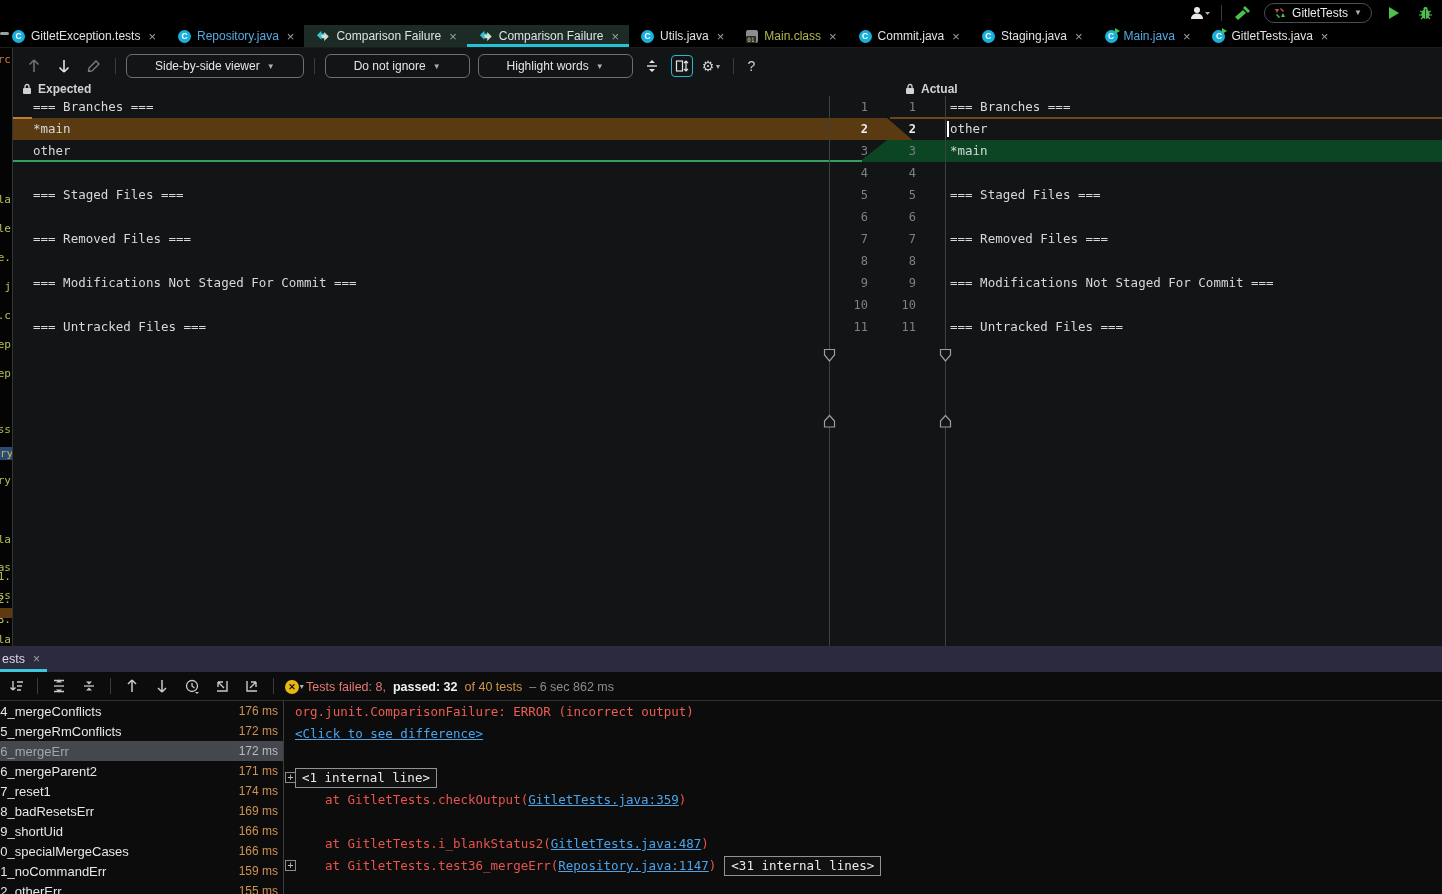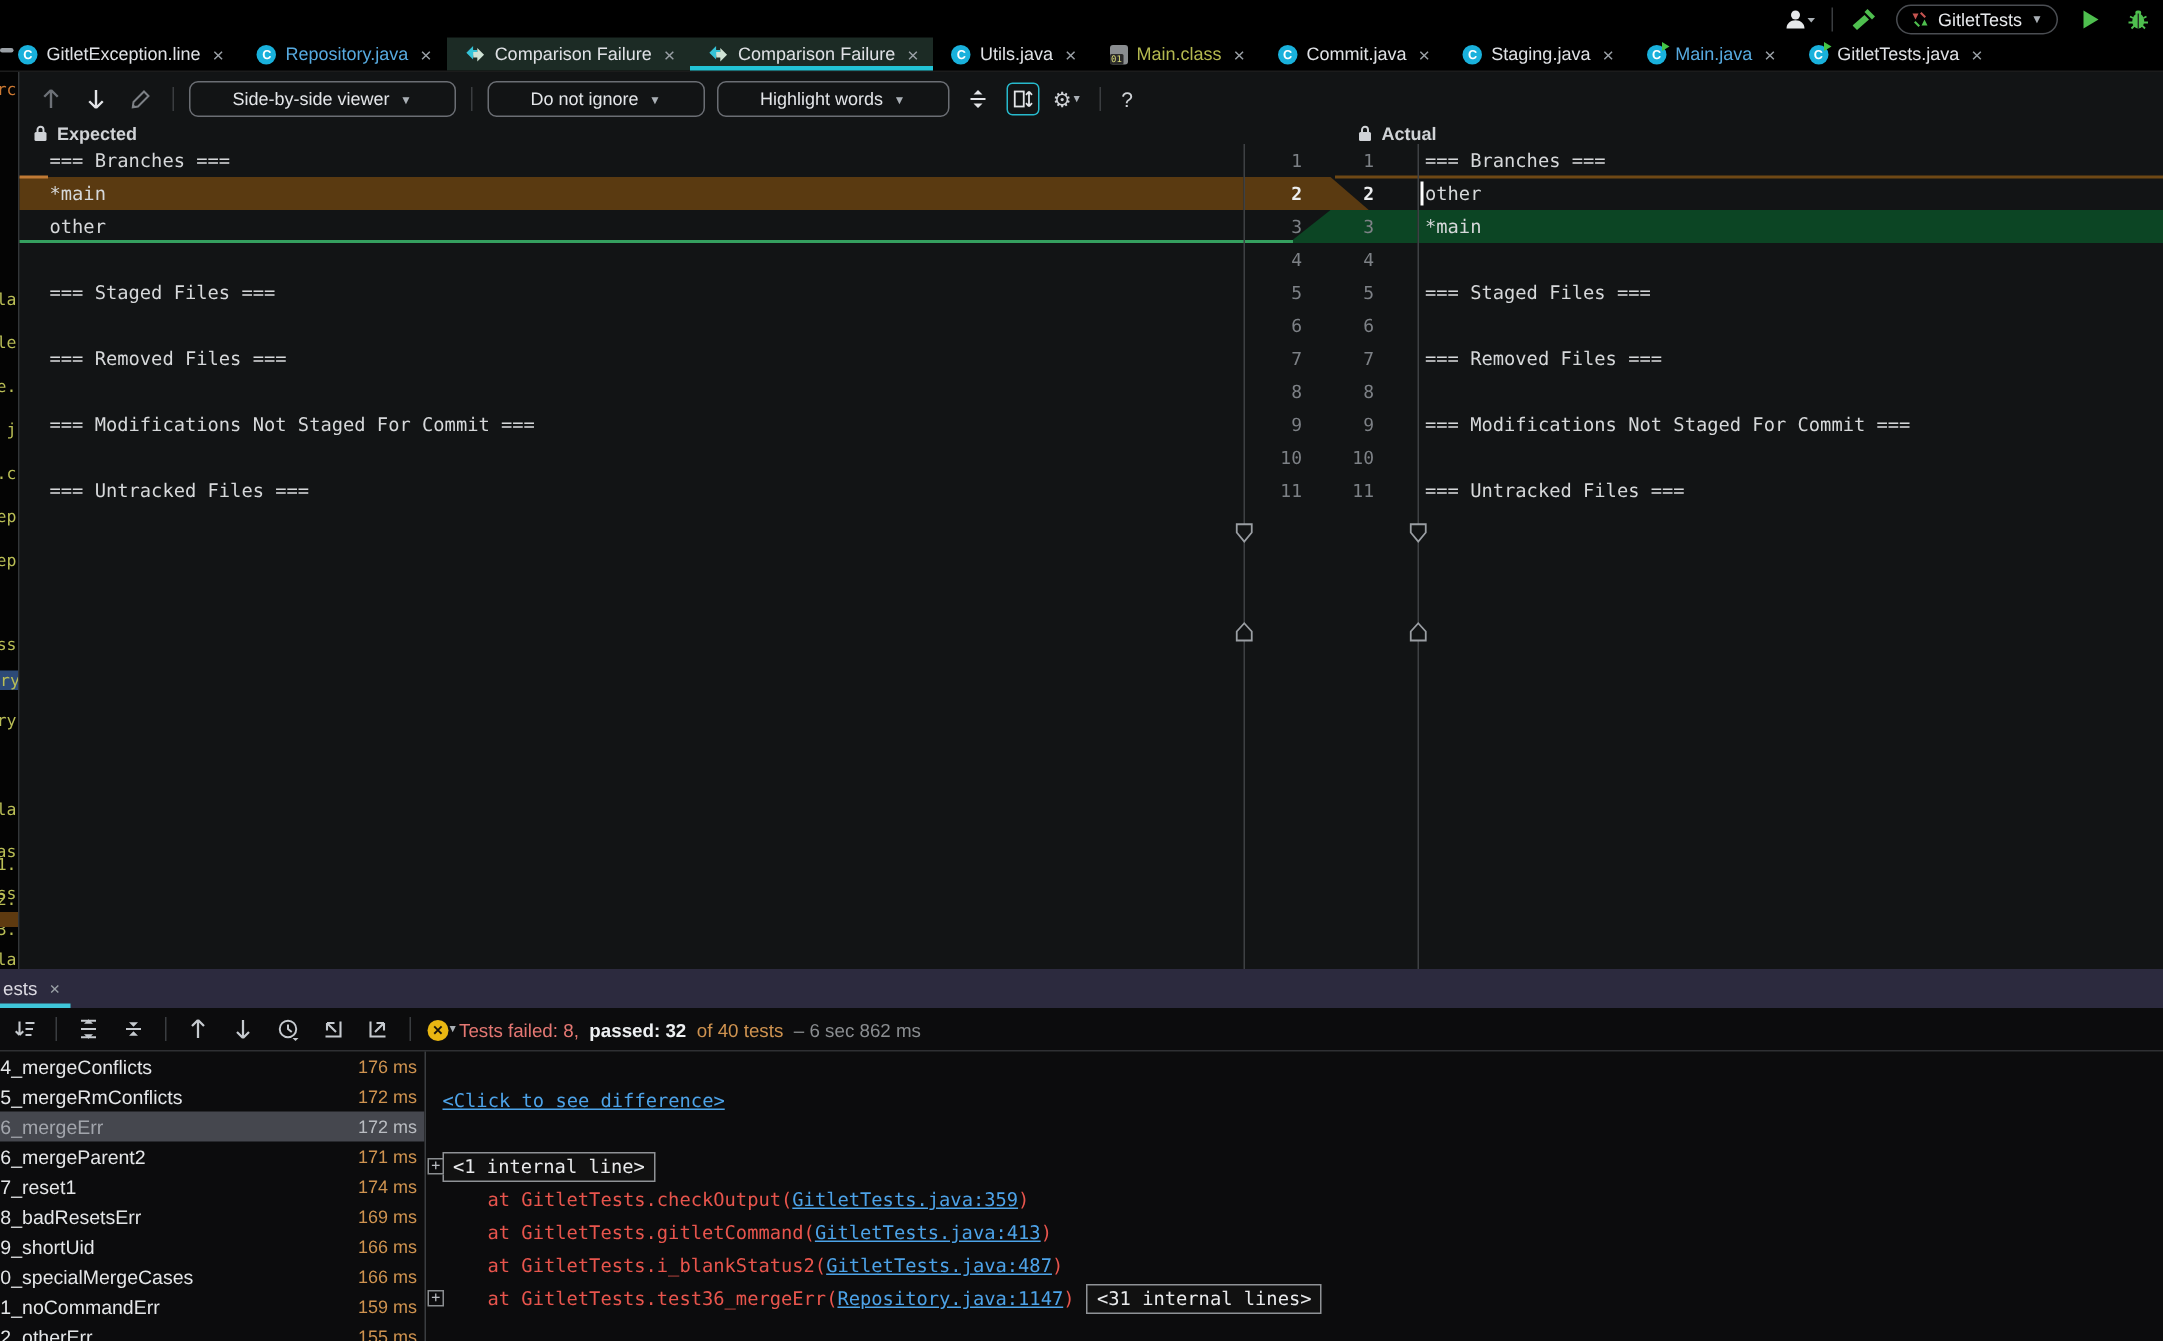--- a/index.html
+++ b/index.html
@@ -155,21 +155,21 @@
             <path d="M2 6l2 1M13 6l-2 1M1 10h3M14 10h-3M3 14l2-2M12 14l-2-2" stroke="#4fbf4f" stroke-width="1.2"></path>
             <path d="M7.5 4v10" stroke="#1a1a1a" stroke-width="0.8"></path>
           </svg>
       </span>
     </div>
   </div>
 
   <div id="tabbar" class="abs">
       <div class="tab">
         <span class="cls-icon">C</span>
-        <span class="lbl">GitletException.line</span>
+        <span class="lbl">GitletException.tests</span>
         <span class="close">×</span>
       </div>
       <div class="tab c-blue">
         <span class="cls-icon">C</span>
         <span class="lbl">Repository.java</span>
         <span class="close">×</span>
       </div>
       <div class="tab diffkind">
         <span>
           <svg width="14" height="12" viewBox="0 0 14 12">
@@ -507,23 +507,23 @@
           <span class="tname">41_noCommandErr</span>
           <span class="ttime">159 ms</span>
         </div>
         <div class="trow" style="top: 180px;">
           <span class="tname">42_otherErr</span>
           <span class="ttime">155 ms</span>
         </div>
       </div>
     <div id="tl-divider" class="abs"></div>
     <div id="console" class="abs">
+        <div class="crow" style="top: 0px;"><span class="err">org.junit.ComparisonFailure: ERROR (incorrect output)</span></div>
         <div class="crow" style="top: 22px;"><span class="lnk">&lt;Click to see difference&gt;</span></div>
         <div class="crow" style="top: 44px;"></div>
         <div class="crow" style="top: 66px;"><span class="plus">+</span><span class="fold-box">&lt;1 internal line&gt;</span></div>
         <div class="crow indent" style="top: 88px;"><span class="stack">at GitletTests.checkOutput(</span><span class="lnk">GitletTests.java:359</span><span class="stack">)</span></div>
-        <div class="crow indent" style="top: 110px;"><span class="stack">at GitletTests.gitletCommand(</span><span class="lnk">GitletTests.java:413</span><span class="stack">)</span></div>
         <div class="crow indent" style="top: 132px;"><span class="stack">at GitletTests.i_blankStatus2(</span><span class="lnk">GitletTests.java:487</span><span class="stack">)</span></div>
         <div class="crow indent" style="top: 154px;"><span class="plus">+</span><span class="stack">at GitletTests.test36_mergeErr(</span><span class="lnk">Repository.java:1147</span><span class="stack">)</span><span class="fold-box" style="margin-left: 8px;">&lt;31 internal lines&gt;</span></div>
       </div>
   </div>
 
 </div>
 
 </body></html>

